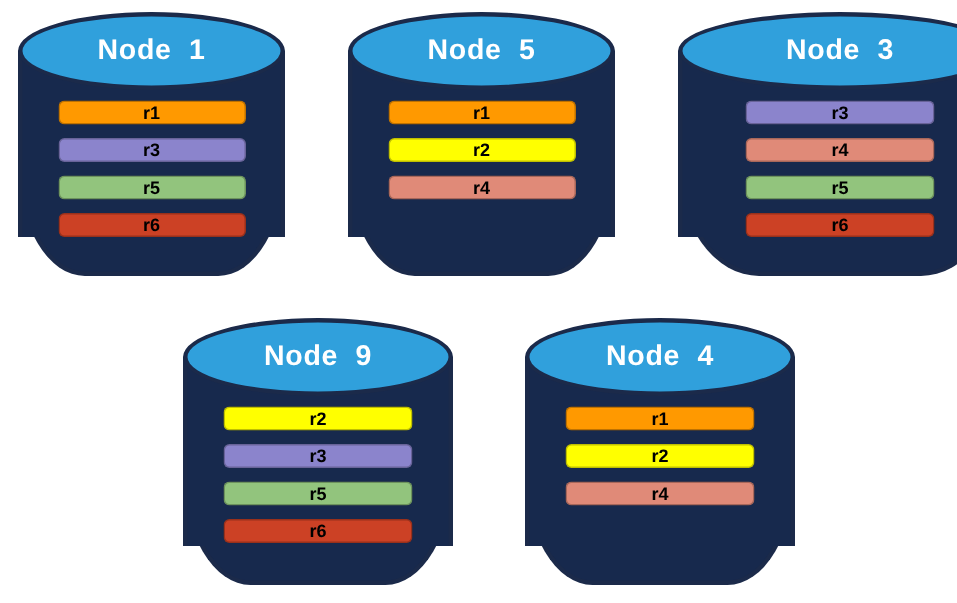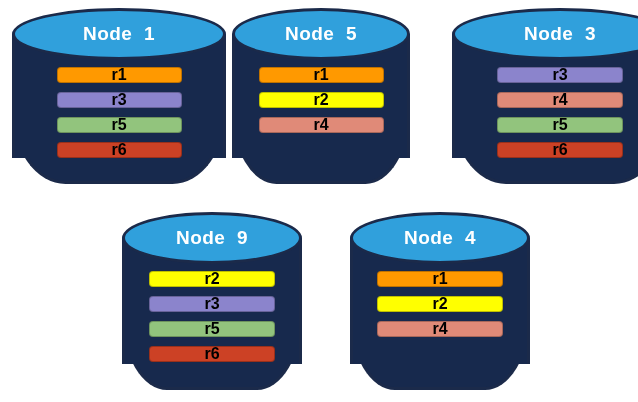--- a/index.html
+++ b/index.html
@@ -83,30 +83,30 @@
   .replica-bar {
     height: 16px;
     border-radius: 4px;
     box-sizing: border-box;
     border: 1px solid rgba(0,0,0,0.25);
     display: flex;
     align-items: center;
     justify-content: center;
     color: #000000;
     font-weight: bold;
-    font-size: 16px;
+    font-size: 12px;
     font-family: "Liberation Sans", sans-serif;
     line-height: 1;
   }
 </style>
 </head>
 <body>
 
 <div id="canvas">
-    <div class="node" style="left: 12px; top: 8px; width: 178px; height: 176px; padding-left: 36px;">
+    <div class="node" style="left: 12px; top: 8px; width: 178px; height: 176px;">
       <div class="cyl-bottom" style="top: 26px; height: 150px;"></div>
       <div class="cyl-body" style="top: 26px; height: 124px; border-top: none; border-bottom: none;"></div>
       <div class="cyl-top" style="height: 52px;"></div>
       <div class="node-label" style="top: 15px;">Node  1</div>
       <div class="replica-stack" style="top: 59px;">
         <div class="replica-bar" style="background: rgb(255, 153, 0); width: 125px; margin-bottom: 9px;">r1</div>
         <div class="replica-bar" style="background: rgb(139, 132, 204); width: 125px; margin-bottom: 9px;">r3</div>
         <div class="replica-bar" style="background: rgb(146, 196, 125); width: 125px; margin-bottom: 9px;">r5</div>
         <div class="replica-bar" style="background: rgb(204, 65, 37); width: 125px; margin-bottom: 0px;">r6</div>
       </div>

